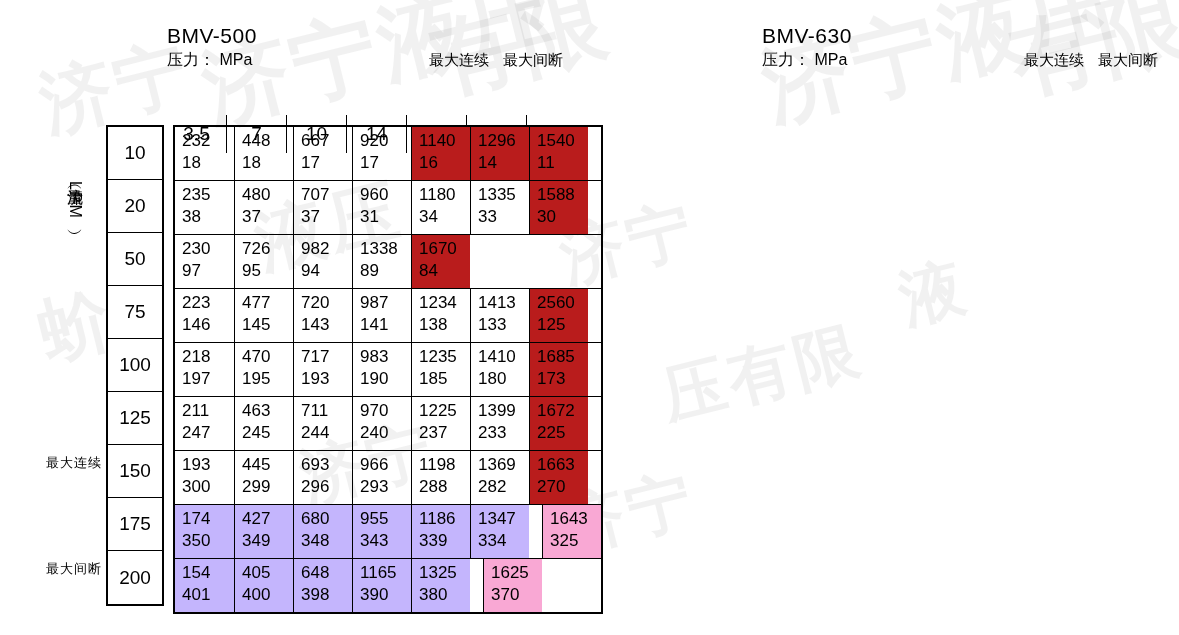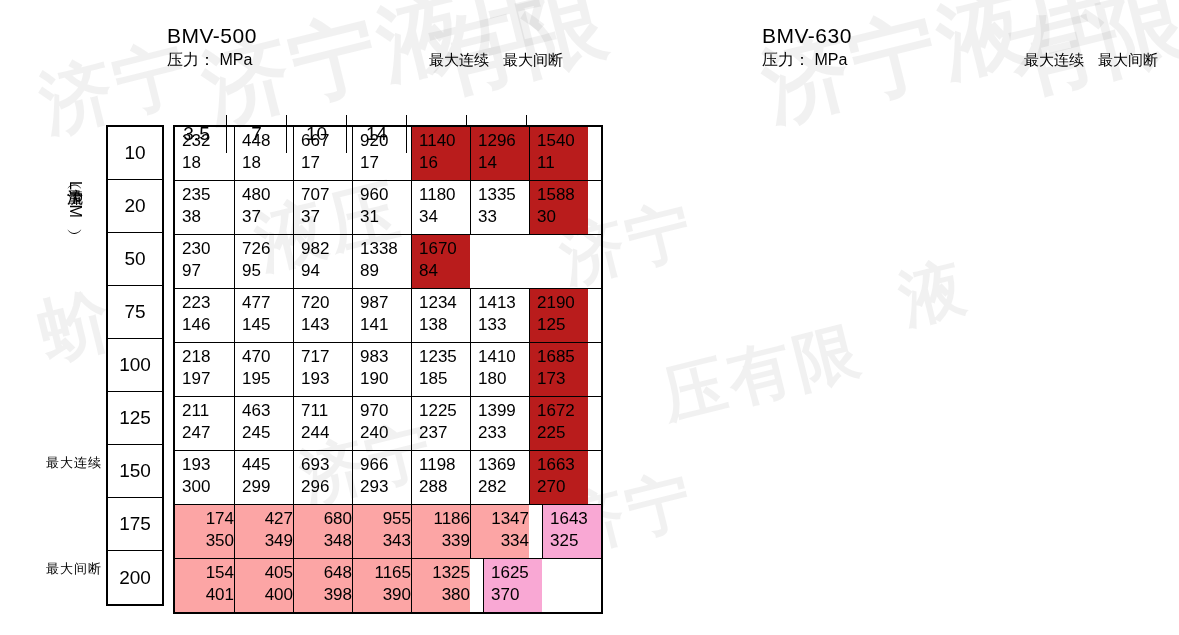--- a/index.html
+++ b/index.html
@@ -147,21 +147,21 @@
     padding: 3px 0 0 7px;
     font-size: 17px;
     line-height: 22px;
     position: relative;
   }
   .cell:first-child { border-left: none; }
   .cell .v1 { display: block; }
   .cell .v2 { display: block; }
 
   .cell.shade-a { background: #b91c1c; }
-  .cell.shade-b { background: #fca5a5; text-align: right; }
+  .cell.shade-b { background: #c4b5fd; }
   .cell.shade-c { background: #f9a8d4; margin-left: 13px; }
 
   
   .axis-label {
     position: absolute;
     top: 175px;
     width: 26px;
     font-size: 16px;
     line-height: 18px;
     text-align: center;
@@ -340,21 +340,21 @@
           </div>
           <div class="cell">
             <span class="v1">1234</span>
             <span class="v2">138</span>
           </div>
           <div class="cell">
             <span class="v1">1413</span>
             <span class="v2">133</span>
           </div>
           <div class="cell shade-a">
-            <span class="v1">2190</span>
+            <span class="v1">2560</span>
             <span class="v2">125</span>
           </div>
         </div>
         <div class="grow">
           <div class="cell">
             <span class="v1">218</span>
             <span class="v2">197</span>
           </div>
           <div class="cell">
             <span class="v1">470</span>

